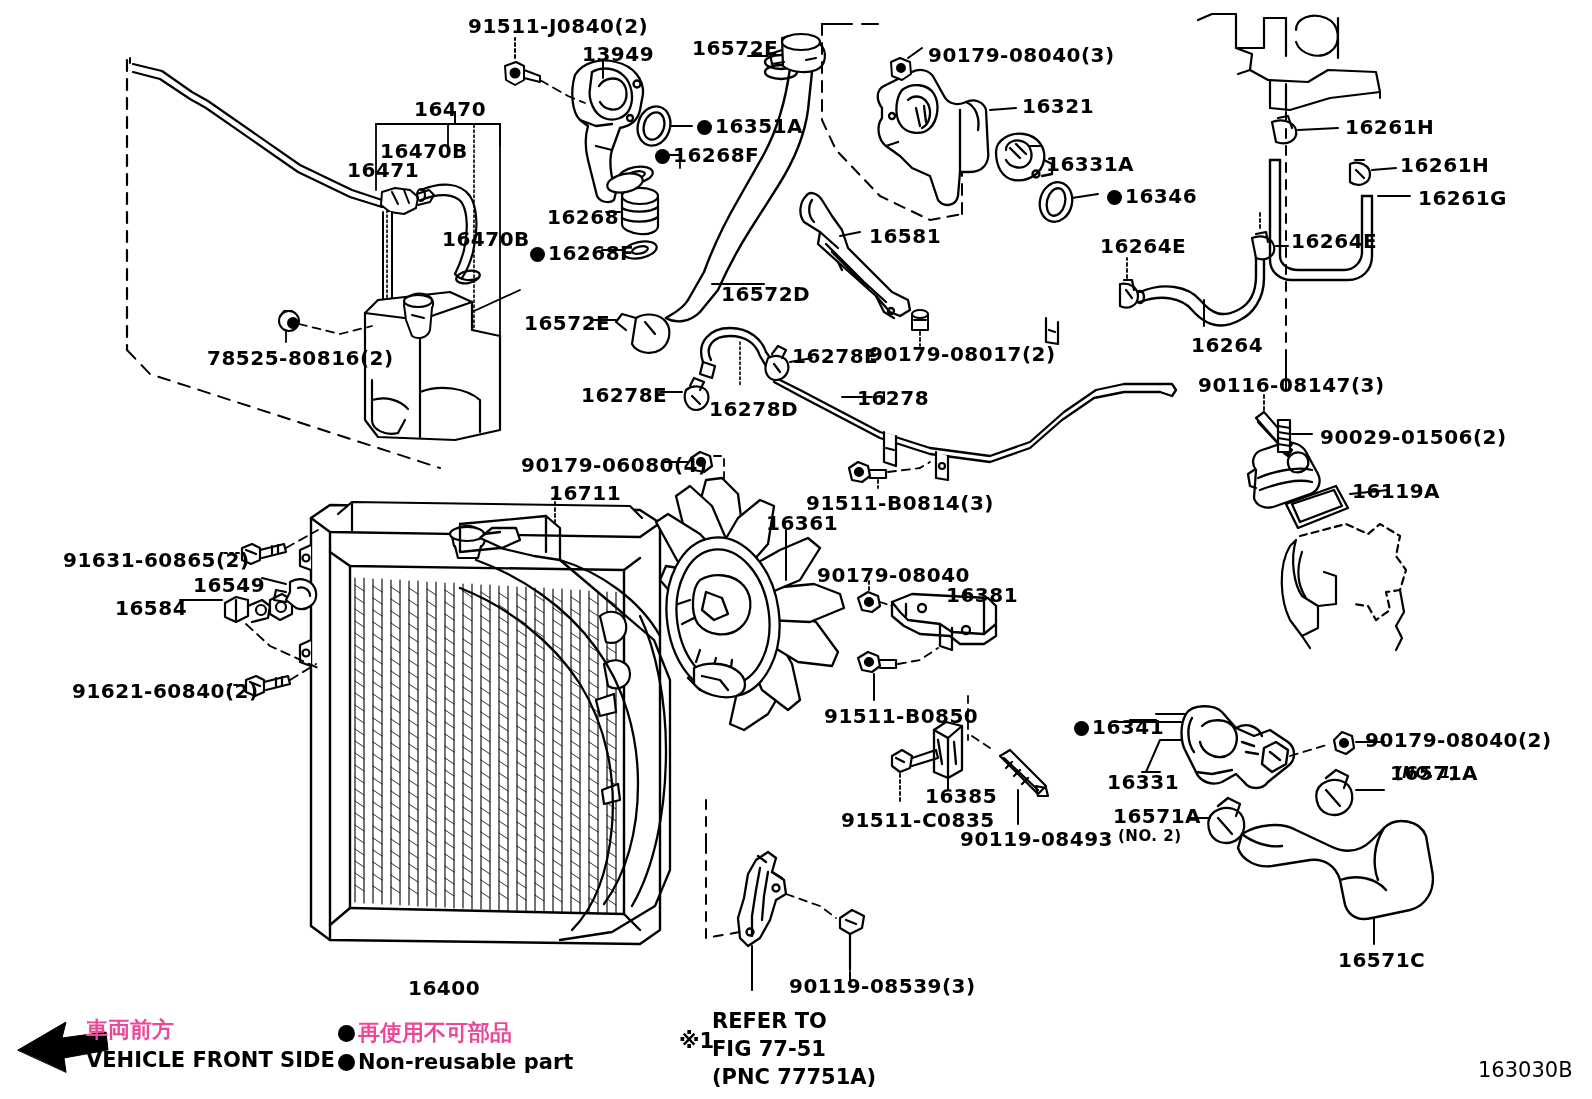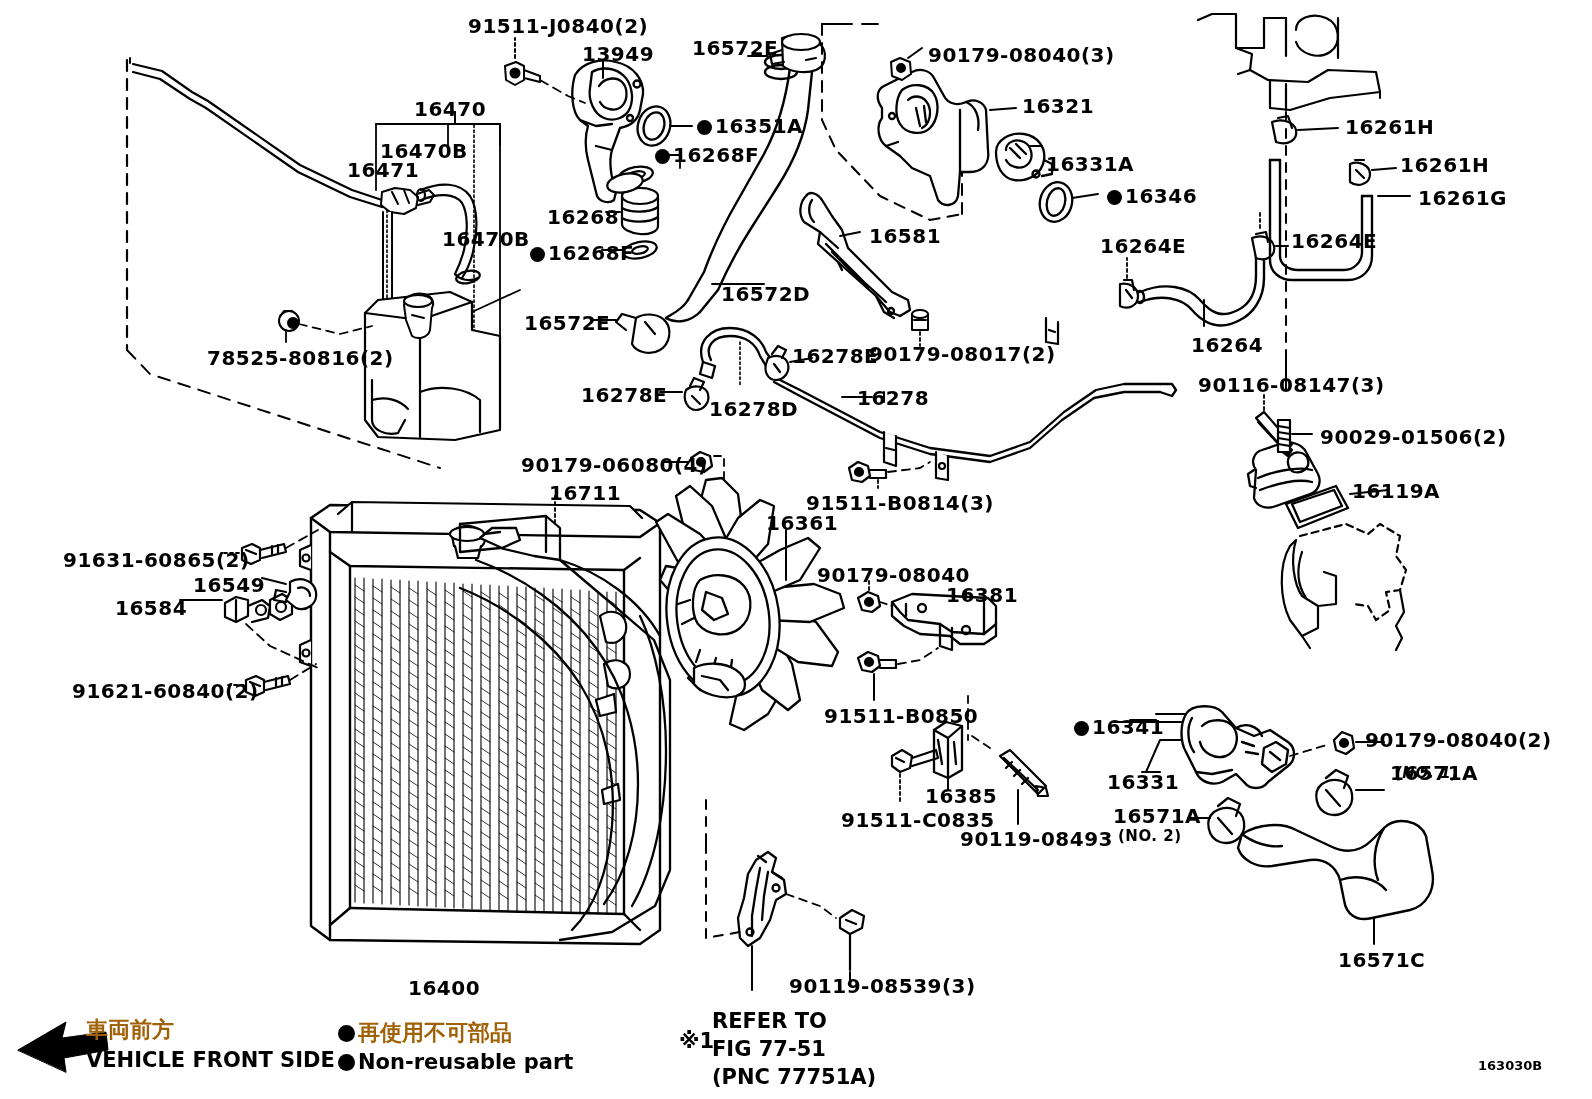--- a/index.html
+++ b/index.html
@@ -23,26 +23,26 @@
     position:absolute;
     font-family:"DejaVu Sans",sans-serif;
     font-weight:700;
     font-size:21px;
     color:#000;white-space:nowrap;
   }
   .legend-jp{
     position:absolute;
     font-family:"DejaVu Sans",sans-serif;
     font-weight:700;
-    font-size:22px;color:#a16207;white-space:nowrap;
+    font-size:22px;color:#ec4899;white-space:nowrap;
   }
   .figno{
     position:absolute;
     font-family:"DejaVu Sans",sans-serif;
-    font-weight:700;font-size:13px;color:#000;
+    font-weight:400;font-size:21px;color:#000;
   }
   .dot{
     display:inline-block;
     width:15px;height:15px;border-radius:50%;
     background:#000;vertical-align:-2px;margin-right:3px;
   }
   .dot.lg{width:17px;height:17px;}
   svg{display:block;}
 </style>
 </head>

